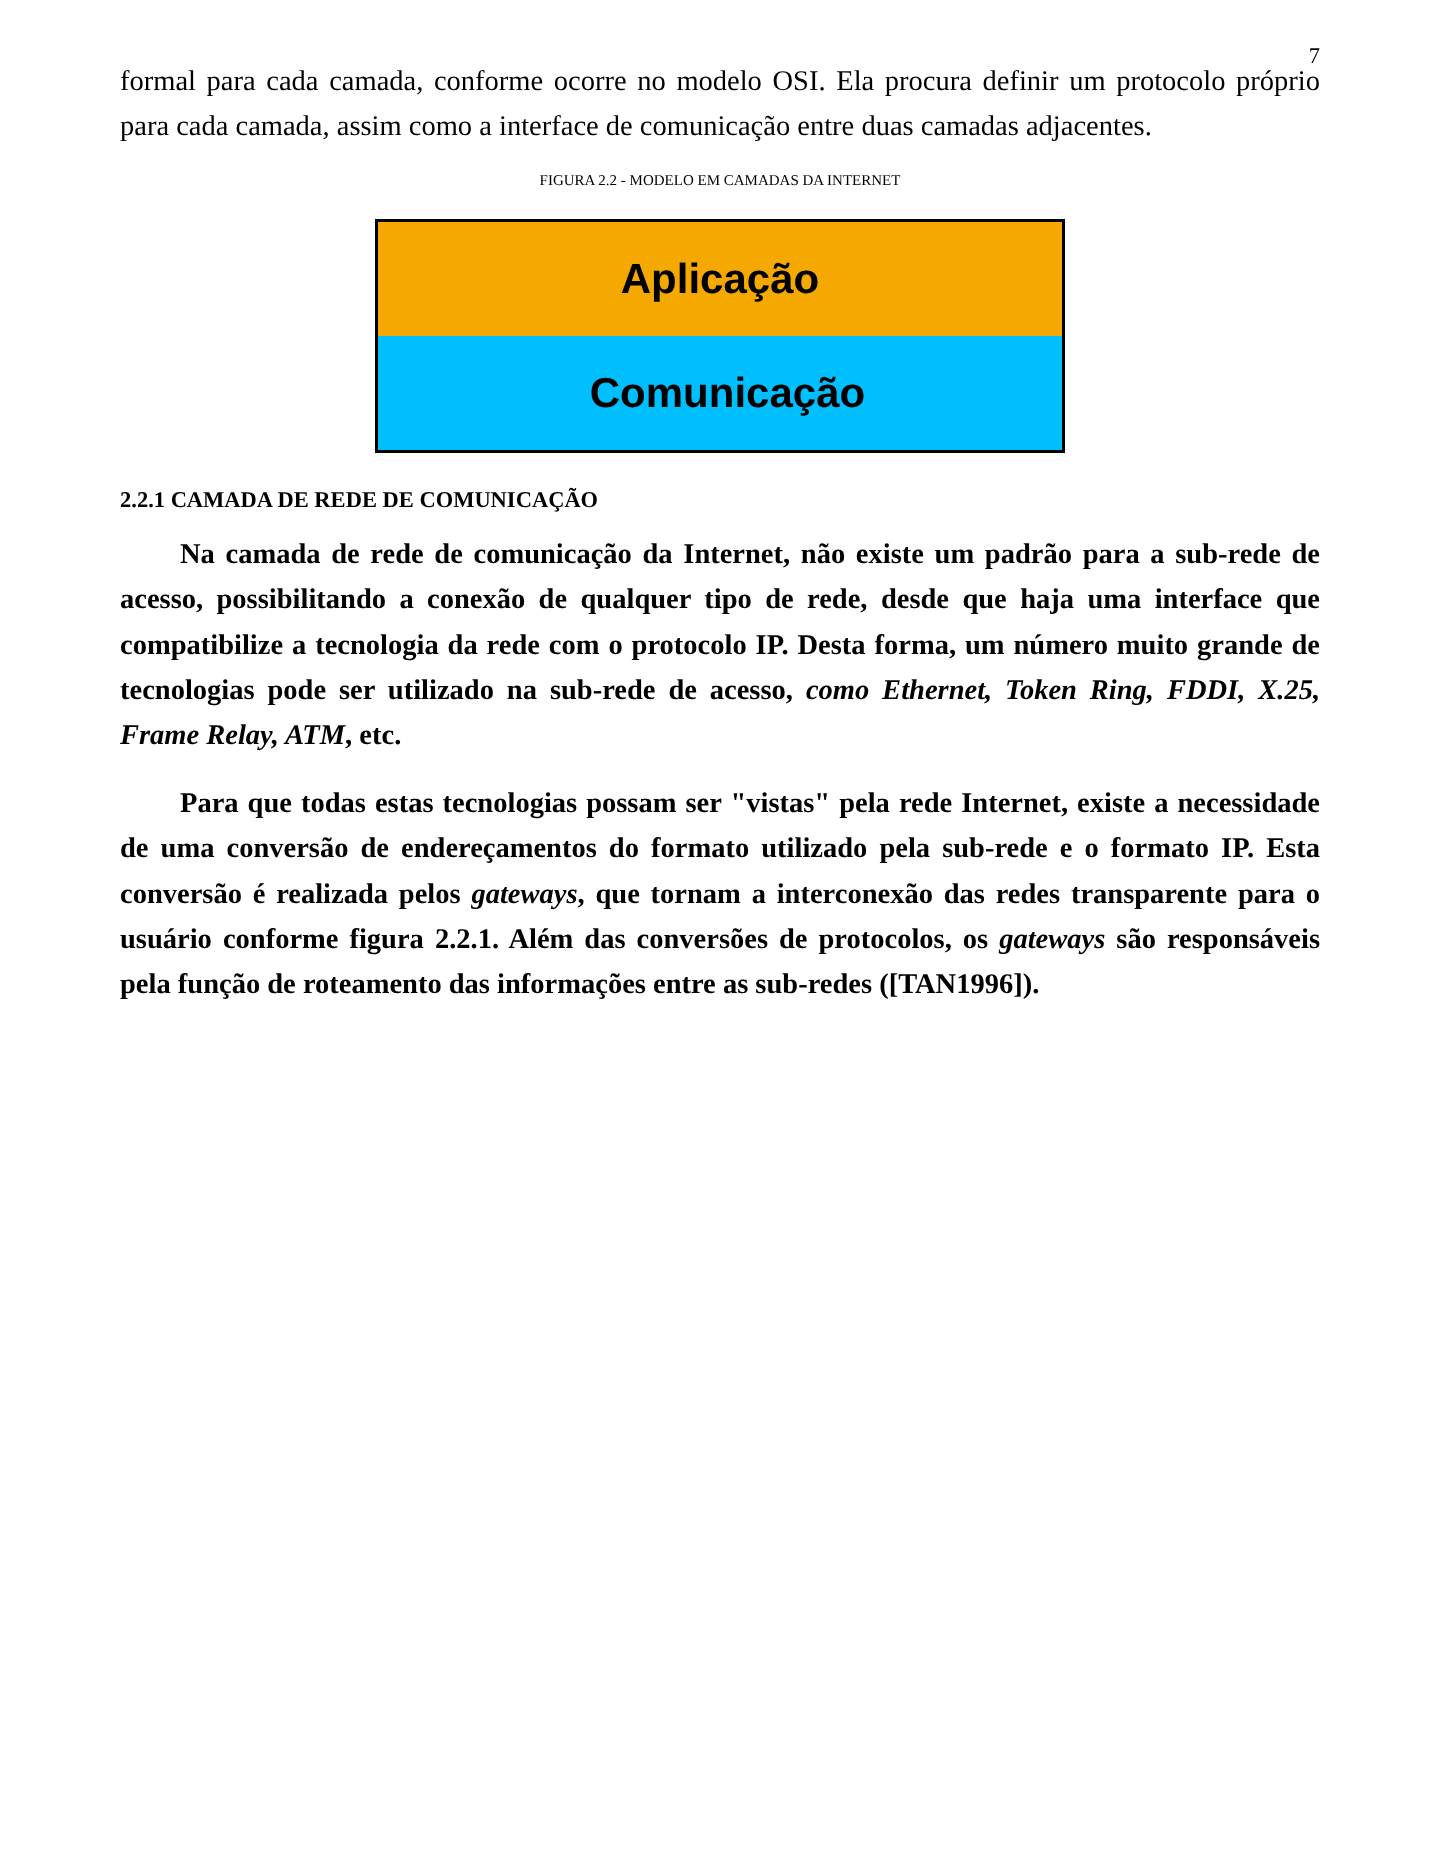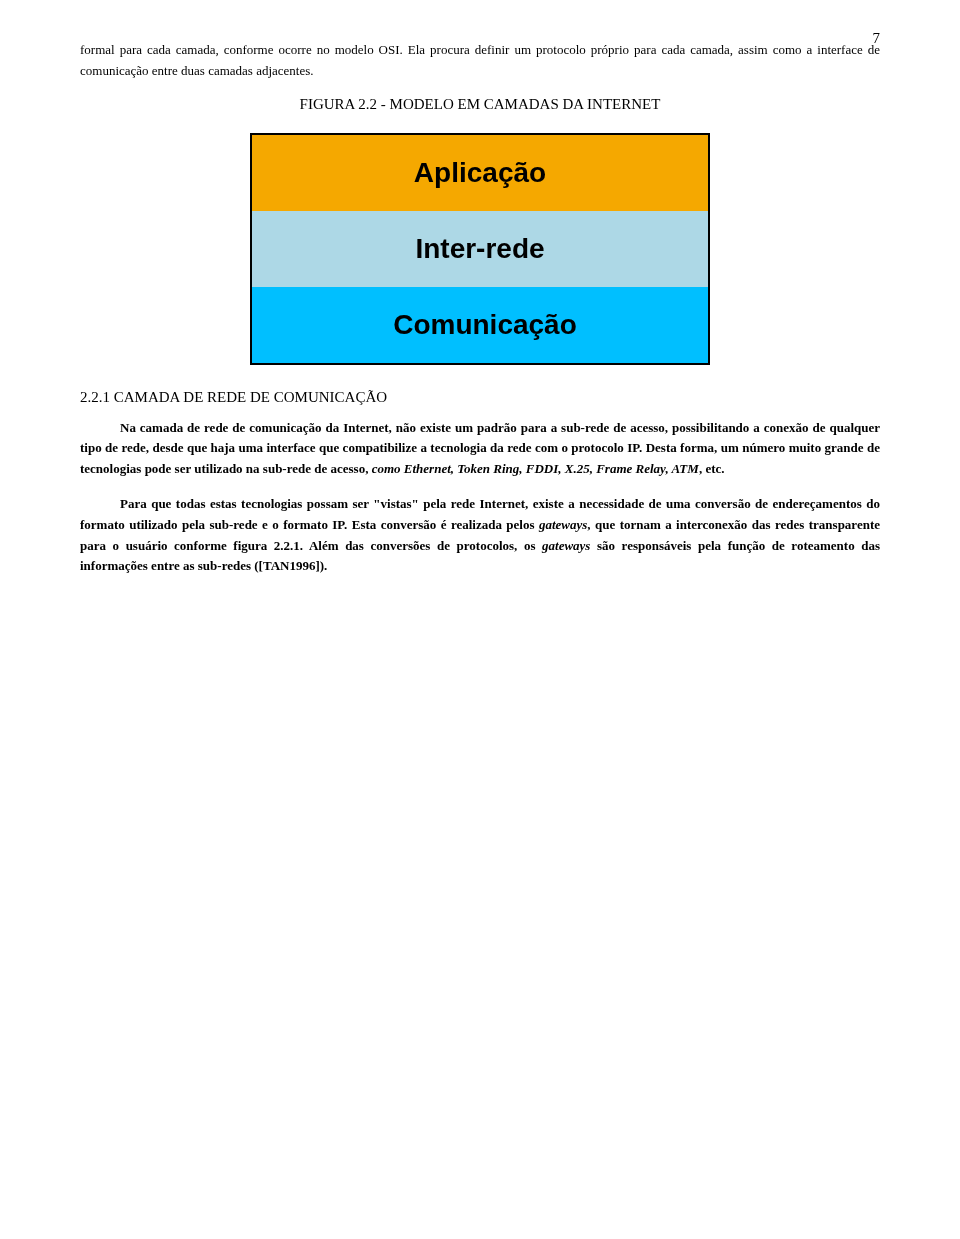--- a/index.html
+++ b/index.html
@@ -30,26 +30,26 @@
       top: 30px;
       right: 80px;
       font-size: 15px;
       font-family: "Times New Roman", Times, serif;
     }
 
     .paragraph {
       text-align: justify;
       line-height: 1.6;
       margin-bottom: 14px;
-      font-size: 13px;
+      font-size: 19px;
     }
 
     .figure-caption {
       text-align: center;
-      font-size: 15px;
+      font-size: 10px;
       margin-bottom: 16px;
       margin-top: 10px;
     }
 
     .figure-container {
       display: flex;
       justify-content: center;
       margin: 20px 0 24px 0;
     }
 
@@ -83,21 +83,21 @@
       background-color: #add8e6;
     }
 
     .layer-comunicacao {
       background-color: #00bfff;
       padding-left: 30px;
     }
 
     .section-heading {
       font-size: 15px;
-      font-weight: normal;
+      font-weight: bold;
       margin-bottom: 12px;
       margin-top: 10px;
     }
 
     .indent {
       text-indent: 40px;
       font-weight: bold;
     }
 
     em {
@@ -115,23 +115,20 @@
     <span>formal para cada camada, conforme ocorre no modelo OSI. Ela procura definir um protocolo próprio para cada camada, assim como a interface de comunicação entre duas camadas adjacentes.</span>
   </p>
 
   <p class="figure-caption">FIGURA 2.2 - MODELO EM CAMADAS DA INTERNET</p>
 
   <div class="figure-container">
     <div class="internet-model">
       <div class="layer layer-aplicacao">
         <span>Aplicação</span>
       </div>
-      <div class="layer layer-inter-rede">
-        <span>Inter-rede</span>
-      </div>
       <div class="layer layer-comunicacao">
         <span>Comunicação</span>
       </div>
     </div>
   </div>
 
   <p class="section-heading">2.2.1 CAMADA DE REDE DE COMUNICAÇÃO</p>
 
   <p class="paragraph indent">
     Na camada de rede de comunicação da Internet, não existe um padrão para a sub-rede

